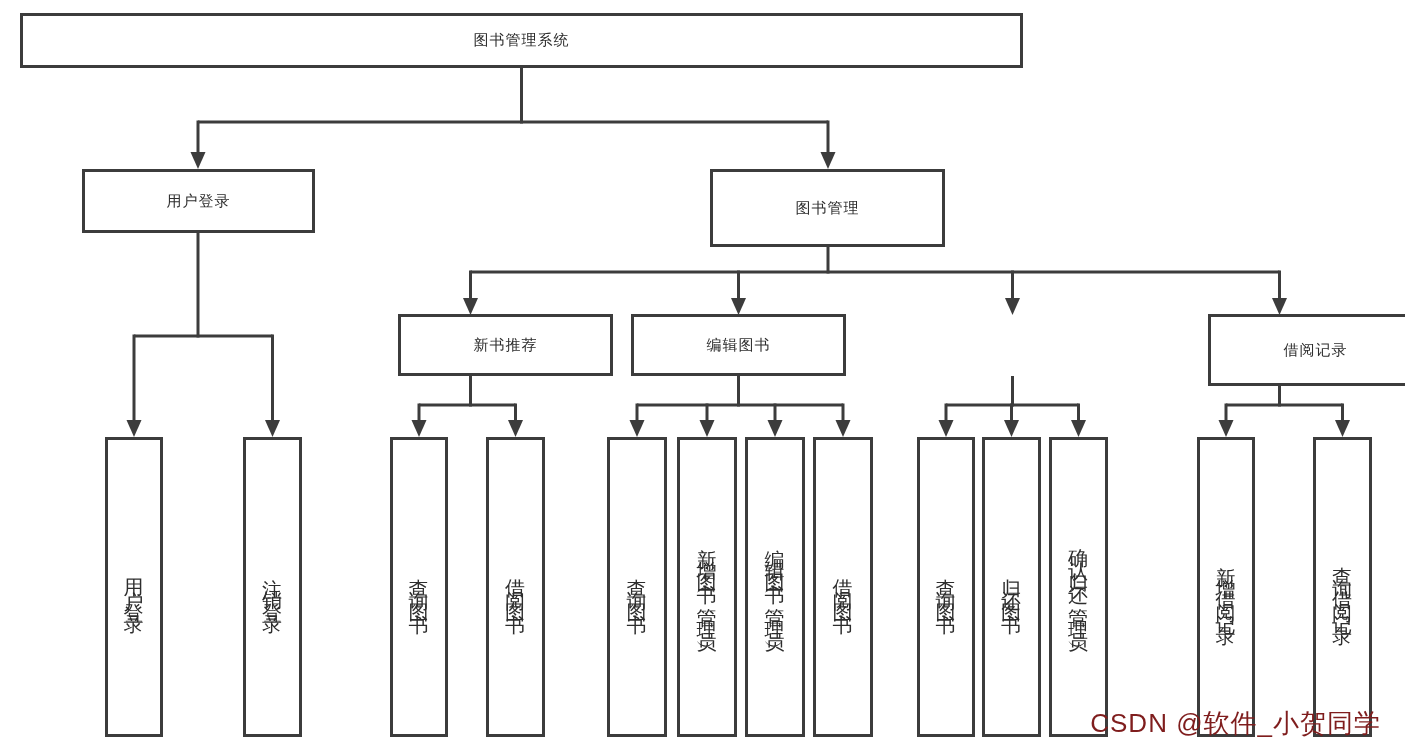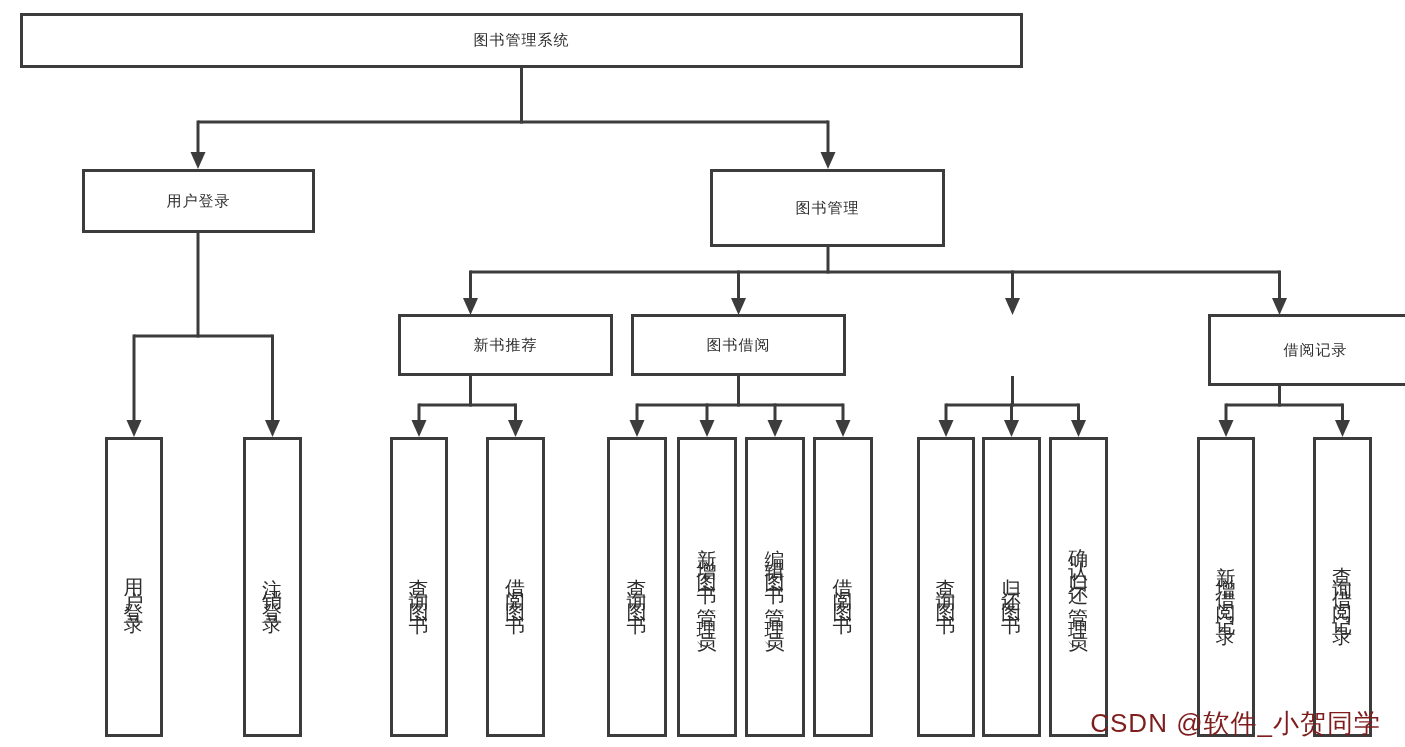--- a/index.html
+++ b/index.html
@@ -130,21 +130,21 @@
     <line x1="1342.5" y1="403.5" x2="1342.5" y2="421"></line>
     <polygon points="1335,420 1350,420 1342.5,437" stroke="none"></polygon>
   </svg>
 
   <div class="node" style="left:20px; top:13px; width:1003px; height:55px;">图书管理系统</div>
 
   <div class="node" style="left:82px; top:169px; width:233px; height:64px;">用户登录</div>
   <div class="node" style="left:710px; top:169px; width:235px; height:78px;">图书管理</div>
 
   <div class="node" style="left:363px; top:314px; width:215px; height:62px;margin-left:35px;">新书推荐</div>
-  <div class="node" style="left:631px; top:314px; width:215px; height:62px;">图书借阅</div>
+  <div class="node" style="left:631px; top:314px; width:215px; height:62px;">编辑图书</div>
   <div class="node" style="left:1208px; top:314px; width:215px; height:72px;">借阅记录</div>
 
   <div class="leaf" style="left:105px; top:437px; width:58px; height:300px;">
     <span>用户登录</span>
   </div>
   <div class="leaf" style="left:243px; top:437px; width:59px; height:300px;">
     <span>注销登录</span>
   </div>
 
   <div class="leaf" style="left:390px; top:437px; width:58px; height:300px;">

